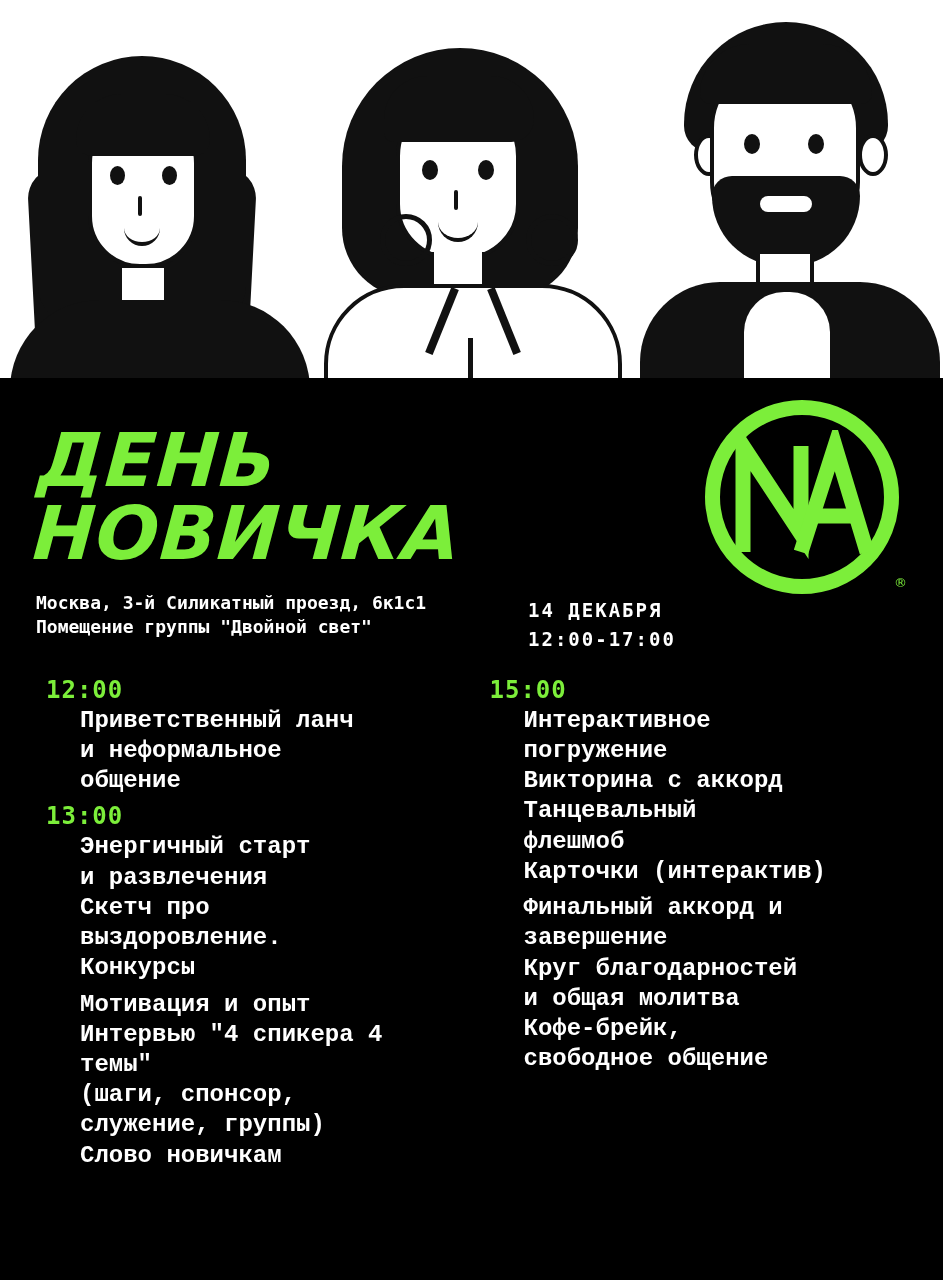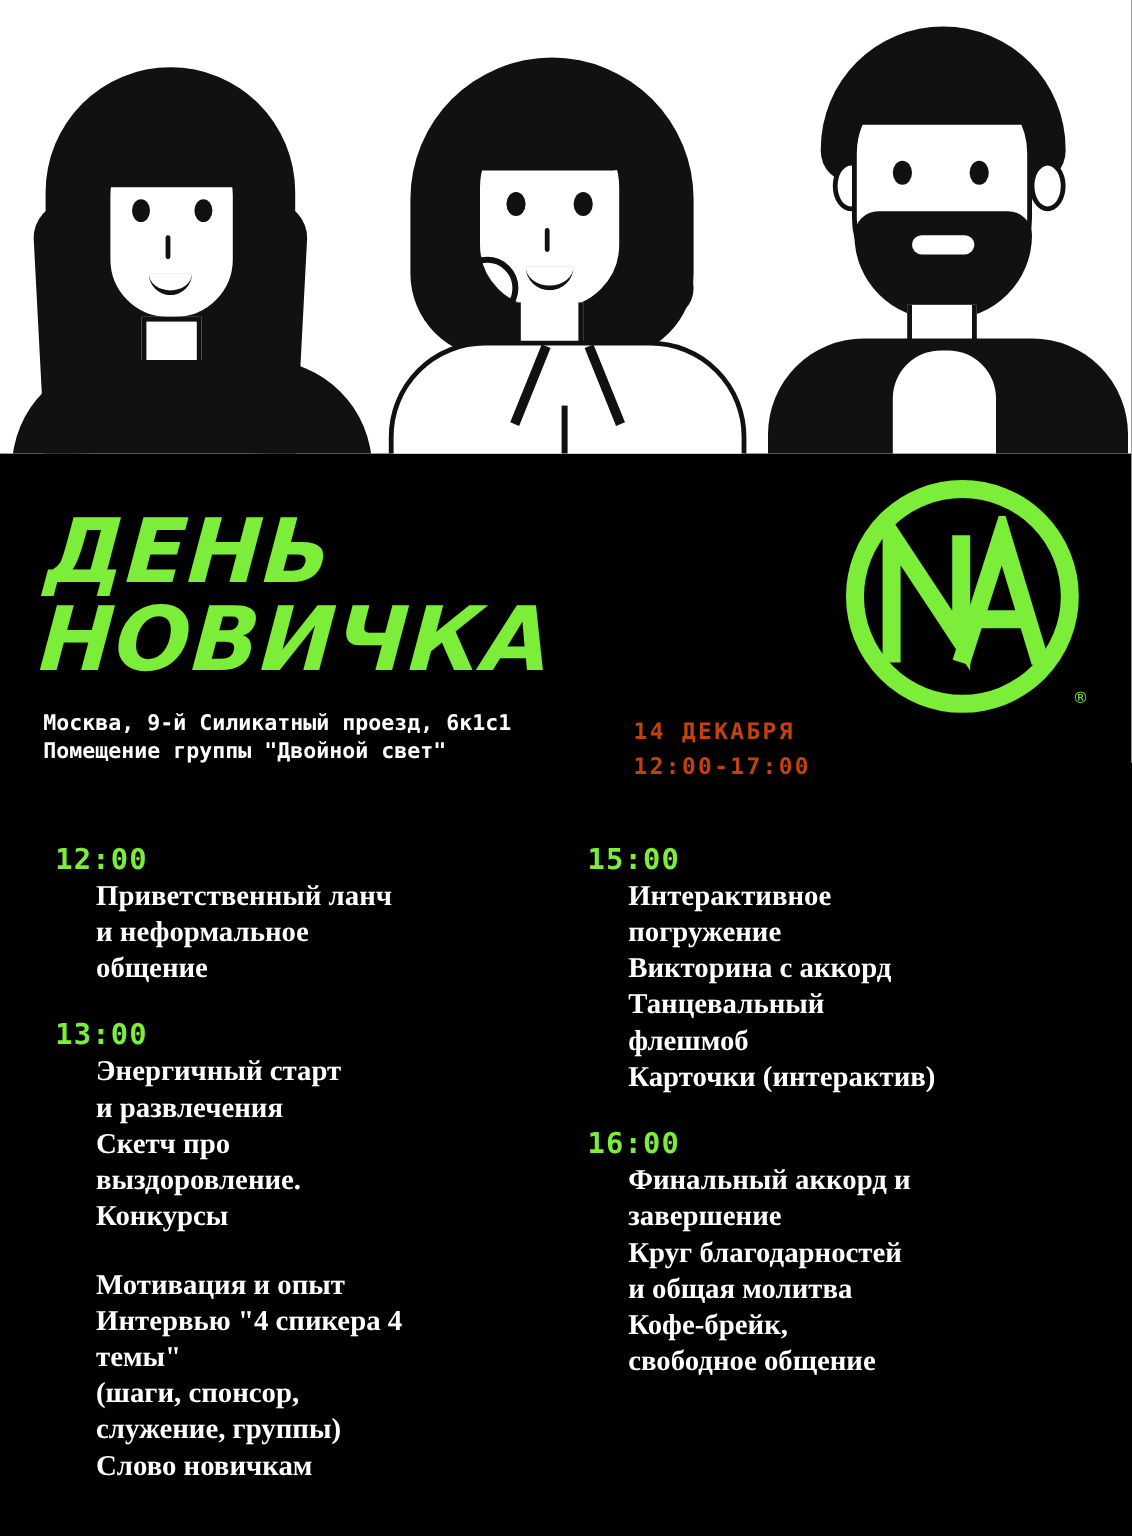--- a/index.html
+++ b/index.html
@@ -314,21 +314,21 @@
     font-family: "DejaVu Sans Mono", monospace;
     font-weight: bold;
     font-size: 18px;
     line-height: 1.35;
     width: 520px;
   }
   .date-block {
     position: absolute;
     left: 528px;
     top: 218px;
-    color: #c2410c;
+    color: #ffffff;
     font-family: "DejaVu Sans Mono", monospace;
     font-weight: bold;
     font-size: 19px;
     line-height: 1.5;
     letter-spacing: 2px;
   }
 
   
   .na-logo {
     position: absolute;
@@ -361,35 +361,35 @@
     display: flex;
     padding: 0 22px 30px 22px;
     box-sizing: border-box;
   }
   .col {
     width: 50%;
     box-sizing: border-box;
   }
   .col.left { padding-left: 24px; }
   .col.right { padding-left: 18px; }
-  .slot { margin-bottom: 6px; margin-top: 26px; }
+  .slot { margin-bottom: 6px; }
   .slot-time {
     color: #7CEE3A;
     font-family: "DejaVu Sans Mono", monospace;
     font-weight: bold;
     font-size: 24px;
     letter-spacing: 1px;
     margin-bottom: 2px;
   }
   .slot-items {
     padding-left: 34px;
   }
   .slot-item {
     color: #ffffff;
-    font-family: Liberation Serif, serif;
+    font-family: Liberation Mono, monospace;
     font-weight: bold;
     font-size: 24px;
     line-height: 1.26;
   }
 </style>
 </head>
 <body>
 
 <div class="poster">
 
@@ -457,21 +457,21 @@
     </div>
 
     <div class="title-row">
       <h1 class="title">
         <span>ДЕНЬ</span>
         <span class="line2">НОВИЧКА</span>
       </h1>
     </div>
 
     <div class="venue">
-      <div>Москва, 9-й Силикатный проезд, 6к1с1</div>
+      <div>Москва, 3-й Силикатный проезд, 6к1с1</div>
       <div>Помещение группы "Двойной свет"</div>
     </div>
 
     <div class="date-block">
       <div>14  ДЕКАБРЯ</div>
       <div>12:00-17:00</div>
     </div>
 
     <div class="schedule">
 
@@ -518,21 +518,20 @@
             <div class="slot-item">Интерактивное</div>
             <div class="slot-item">погружение</div>
             <div class="slot-item">Викторина с аккорд</div>
             <div class="slot-item">Танцевальный</div>
             <div class="slot-item">флешмоб</div>
             <div class="slot-item">Карточки (интерактив)</div>
           </div>
         </div>
 
         <div class="slot">
-          <div class="slot-time">16:00</div>
           <div class="slot-items">
             <div class="slot-item">Финальный аккорд и</div>
             <div class="slot-item">завершение</div>
             <div class="slot-item">Круг благодарностей</div>
             <div class="slot-item">и общая молитва</div>
             <div class="slot-item">Кофе-брейк,</div>
             <div class="slot-item">свободное общение</div>
           </div>
         </div>
 

